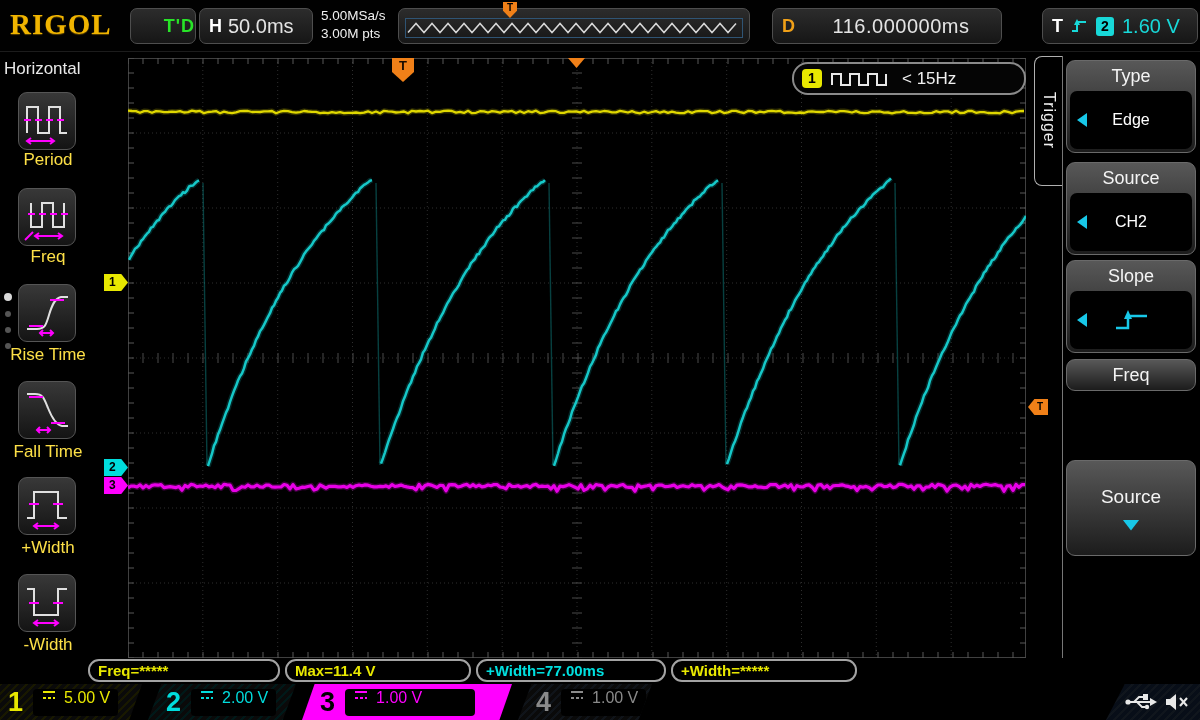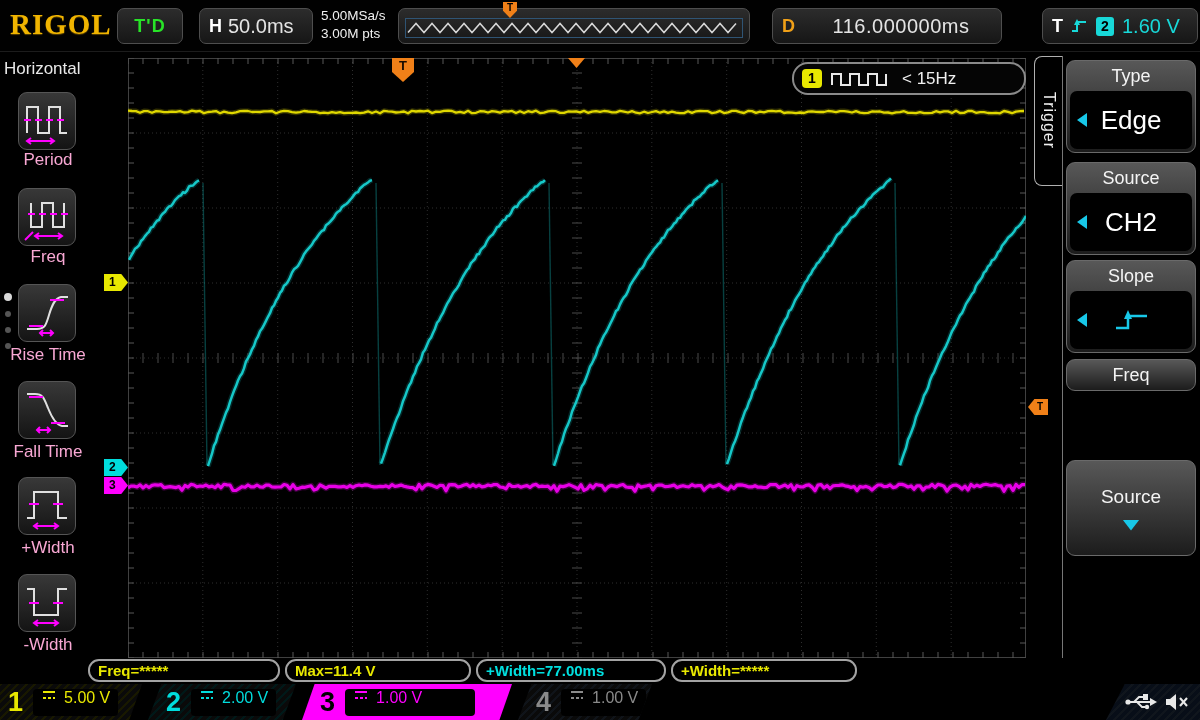--- a/index.html
+++ b/index.html
@@ -7,21 +7,21 @@
               font-family:"Liberation Sans", sans-serif; }
   #root { position:relative; width:1200px; height:720px; background:#000; }
 
   
   #top-bar { position:absolute; left:0; top:0; width:1200px; height:52px; background:#010101; border-bottom:1px solid #1c1c1c; }
   .logo { position:absolute; left:10px; top:8px; font-family:"Liberation Serif", serif;
           font-size:29px; font-weight:bold; color:#f0b400; letter-spacing:1px;
           text-shadow:0 1px 1px #5a4200; }
   .tb-box { position:absolute; top:8px; height:36px; background:linear-gradient(#2c2c2c,#161616);
             border:1px solid #4e4e4e; border-radius:7px; display:flex; align-items:center; }
-  #td-box { left:117px; width:66px; justify-content:center; }
+  #td-box { left:130px; width:66px; justify-content:flex-end; }
   #td-box span { color:#28e428; font-weight:bold; font-size:18px; letter-spacing:1px; }
   #h-box { left:199px; width:114px; }
   .tb-key { font-weight:bold; font-size:18px; color:#fff; margin:0 6px 0 9px; }
   .tb-val { font-size:20px; color:#e4e4e4; }
   #rate-block { position:absolute; left:321px; top:7px; color:#f0f0f0; font-size:13.5px; line-height:18px; }
   #preview-box { left:398px; width:352px; }
   #preview-strip { position:absolute; left:6px; top:9px; width:338px; height:20px; border:1px solid #2f5474; }
   #preview-t { position:absolute; left:104px; top:-7px; width:14px; height:16px; background:#f08018;
                clip-path:polygon(0 0,100% 0,100% 55%,50% 100%,0 55%);
                color:#000; font-size:10px; font-weight:bold; text-align:center; line-height:11px; }
@@ -31,21 +31,21 @@
   #t-box { left:1042px; width:156px; }
   #t-box .tb-val { color:#18d8d8; margin-left:8px; }
   .src-badge { width:18px; height:19px; background:#18d8d8; border-radius:3px; color:#000;
                font-weight:bold; font-size:14px; text-align:center; line-height:19px; margin-left:7px; }
 
   
   #left-title { position:absolute; left:4px; top:59px; color:#e8e8e8; font-size:17px; }
   .lm-btn { position:absolute; left:18px; width:58px; height:58px;
             background:linear-gradient(#383838,#141414); border:1px solid #555; border-radius:9px;
             display:flex; align-items:center; justify-content:center; }
-  .lm-label { position:absolute; left:0; width:96px; text-align:center; color:#f9a8d4; font-size:17px; }
+  .lm-label { position:absolute; left:0; width:96px; text-align:center; color:#fde047; font-size:17px; }
   .page-dot { position:absolute; border-radius:50%; }
 
   
   #scope-svg { position:absolute; left:128px; top:58px; }
 
   
   .ch-tag { position:absolute; left:104px; width:24px; height:17px;
             clip-path:polygon(0 0,72% 0,100% 50%,72% 100%,0 100%);
             color:#000; font-weight:bold; font-size:12px; line-height:17px; text-align:left;
             padding-left:5px; }
@@ -70,21 +70,21 @@
   
   #trigger-tab { position:absolute; left:1034px; top:56px; width:28px; height:130px;
                  border:1px solid #b0b0b0; border-right:none; border-radius:8px 0 0 8px;
                  color:#f0f0f0; font-size:16px; writing-mode:vertical-rl;
                  display:flex; align-items:center; justify-content:center; letter-spacing:1px; }
   #rm-line { position:absolute; left:1062px; top:56px; width:1px; height:602px; background:#777; }
   .rm-group { position:absolute; left:1066px; width:130px; background:linear-gradient(#585858,#1c1c1c);
               border:1px solid #6a6a6a; border-radius:9px; }
   .rm-label { height:30px; color:#f4f4f4; font-size:18px; text-align:center; line-height:30px; }
   .rm-value { position:relative; margin:0 3px 3px 3px; height:58px; background:#000; border-radius:7px;
-              color:#fff; font-size:26px; display:flex; align-items:center; justify-content:center; }
+              color:#fff; font-size:16px; display:flex; align-items:center; justify-content:center; }
   .left-tri { position:absolute; left:7px; top:50%; margin-top:-7px; width:10px; height:14px;
               background:#18c8e8; clip-path:polygon(100% 0,100% 100%,0 50%); }
   #setting-group { top:460px; height:96px; display:flex; flex-direction:column; align-items:center; justify-content:center; }
   #setting-group .rm-label { height:auto; line-height:22px; font-size:19px; }
   .down-tri { width:17px; height:11px; background:#18c8e8; clip-path:polygon(0 0,100% 0,50% 100%); margin-top:12px; }
 
   
   .meas { position:absolute; top:659px; height:23px; background:rgba(0,0,0,0.85);
           border:2px solid #a3a3a3; border-radius:11px; font-size:15px; font-weight:bold;
           line-height:19px; padding-left:8px; }

